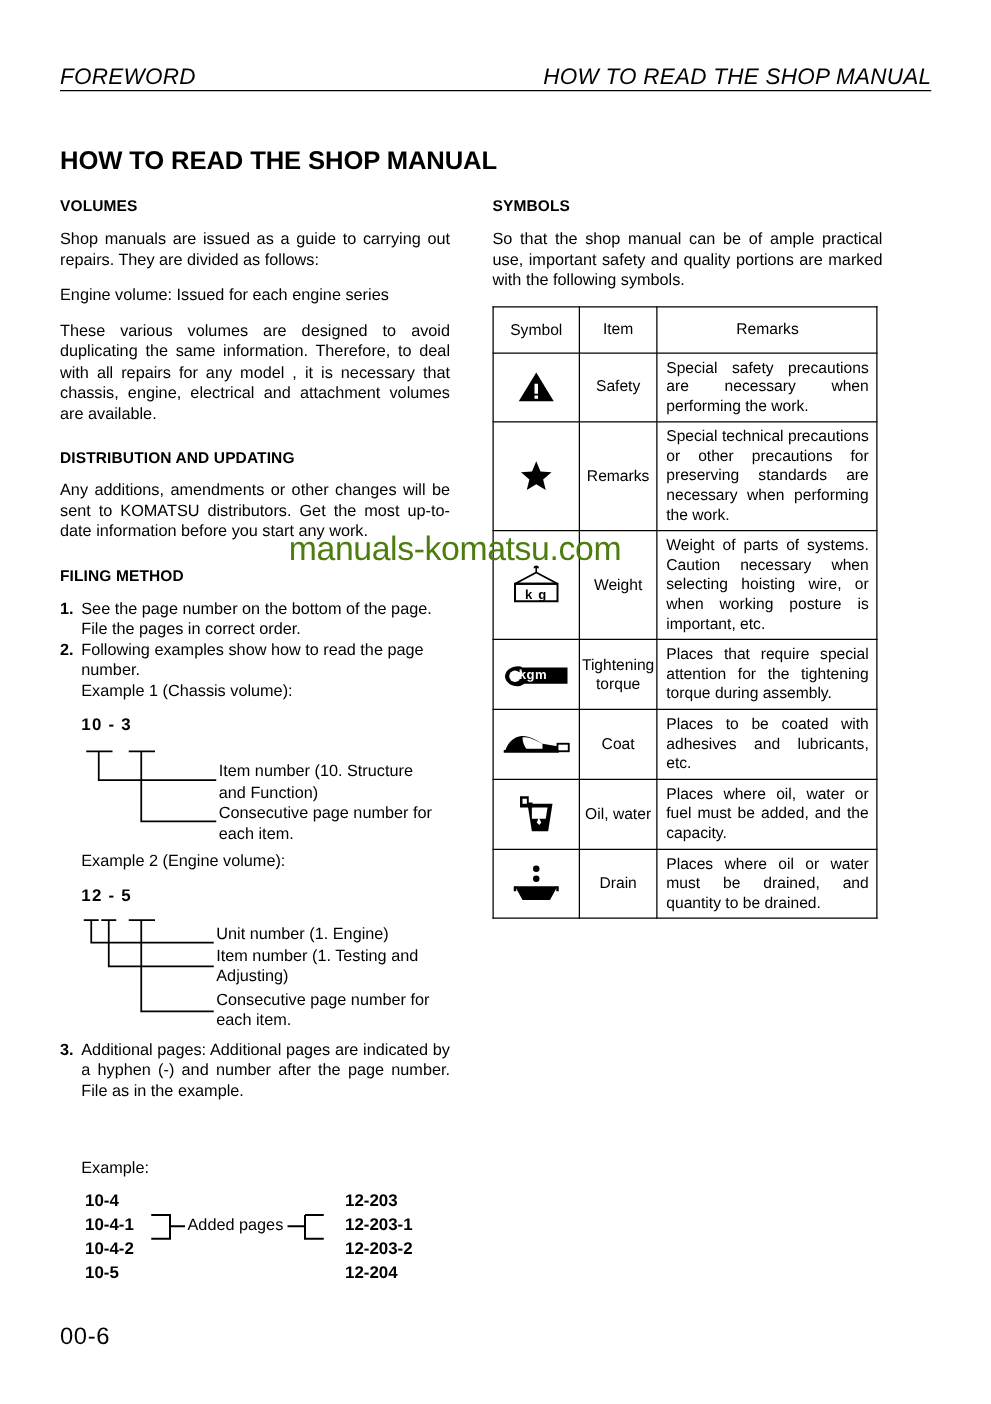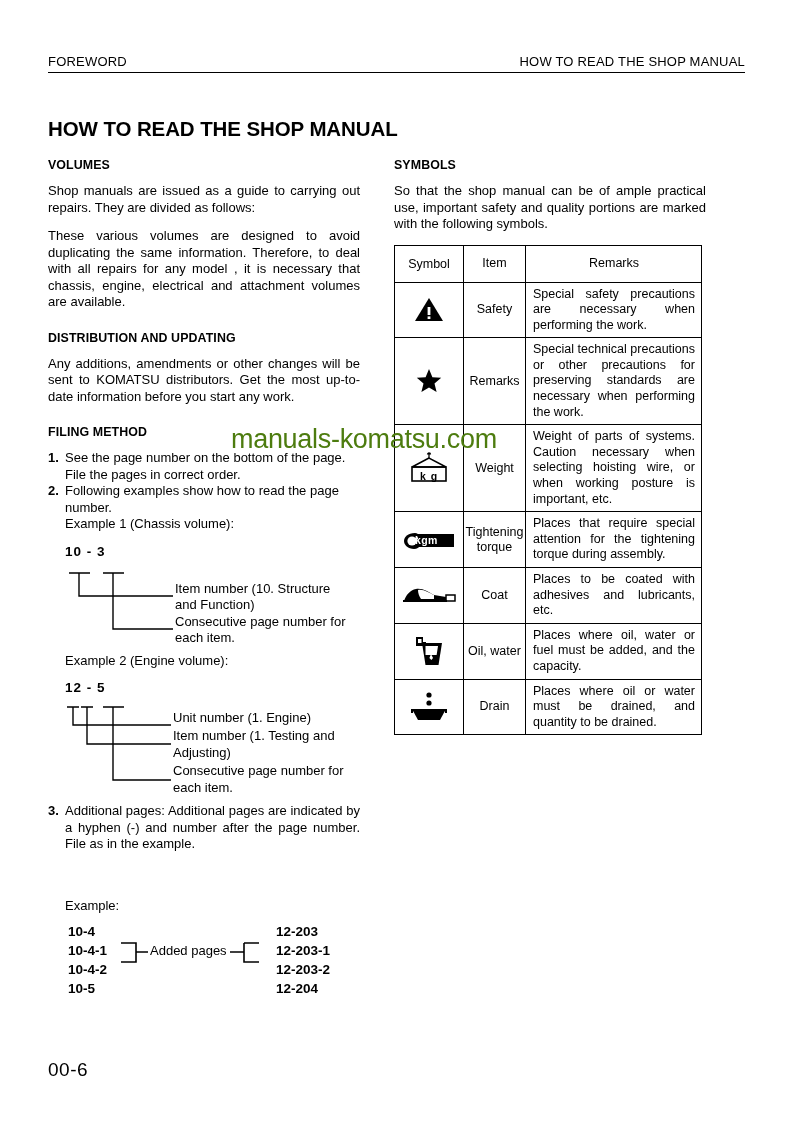--- a/index.html
+++ b/index.html
@@ -23,25 +23,26 @@
     top: 48px;
     width: 697px;
     height: 24px;
     border-bottom: 1.6px solid #000;
     display: flex;
     justify-content: space-between;
     align-items: flex-end;
   }
   #page-header .hdr-left,
   #page-header .hdr-right {
-    font-size: 13px;
+    font-size: 18px;
     letter-spacing: 0.2px;
     line-height: 15px;
     padding-bottom: 3px;
     white-space: nowrap;
+    font-style: italic;
   }
 
   
   #doc-title {
     position: absolute;
     left: 48px;
     top: 117px;
     font-size: 20.5px;
     font-weight: bold;
     letter-spacing: -0.1px;
@@ -220,20 +221,21 @@
 </div>
 
 <div id="doc-title">HOW TO READ THE SHOP MANUAL</div>
 
 <div class="col" id="left-col">
 
   <h2 class="section-head">VOLUMES</h2>
 
   <p class="body">Shop manuals are issued as a guide to carrying out repairs. They are divided as follows:</p>
 
+  <p class="body nojust">Engine volume: Issued for each engine series</p>
 
 
   <p class="body">These various volumes are designed to avoid duplicating the same information. Therefore, to deal with all repairs for any model , it is necessary that chassis, engine, electrical and attachment volumes are available.</p>
 
   <div class="gap-s"></div>
 
   <h2 class="section-head">DISTRIBUTION AND UPDATING</h2>
   <p class="body">Any additions, amendments or other changes will be sent to KOMATSU distributors. Get the most up-to-date information before you start any work.</p>
 
   <div class="gap-s"></div>

